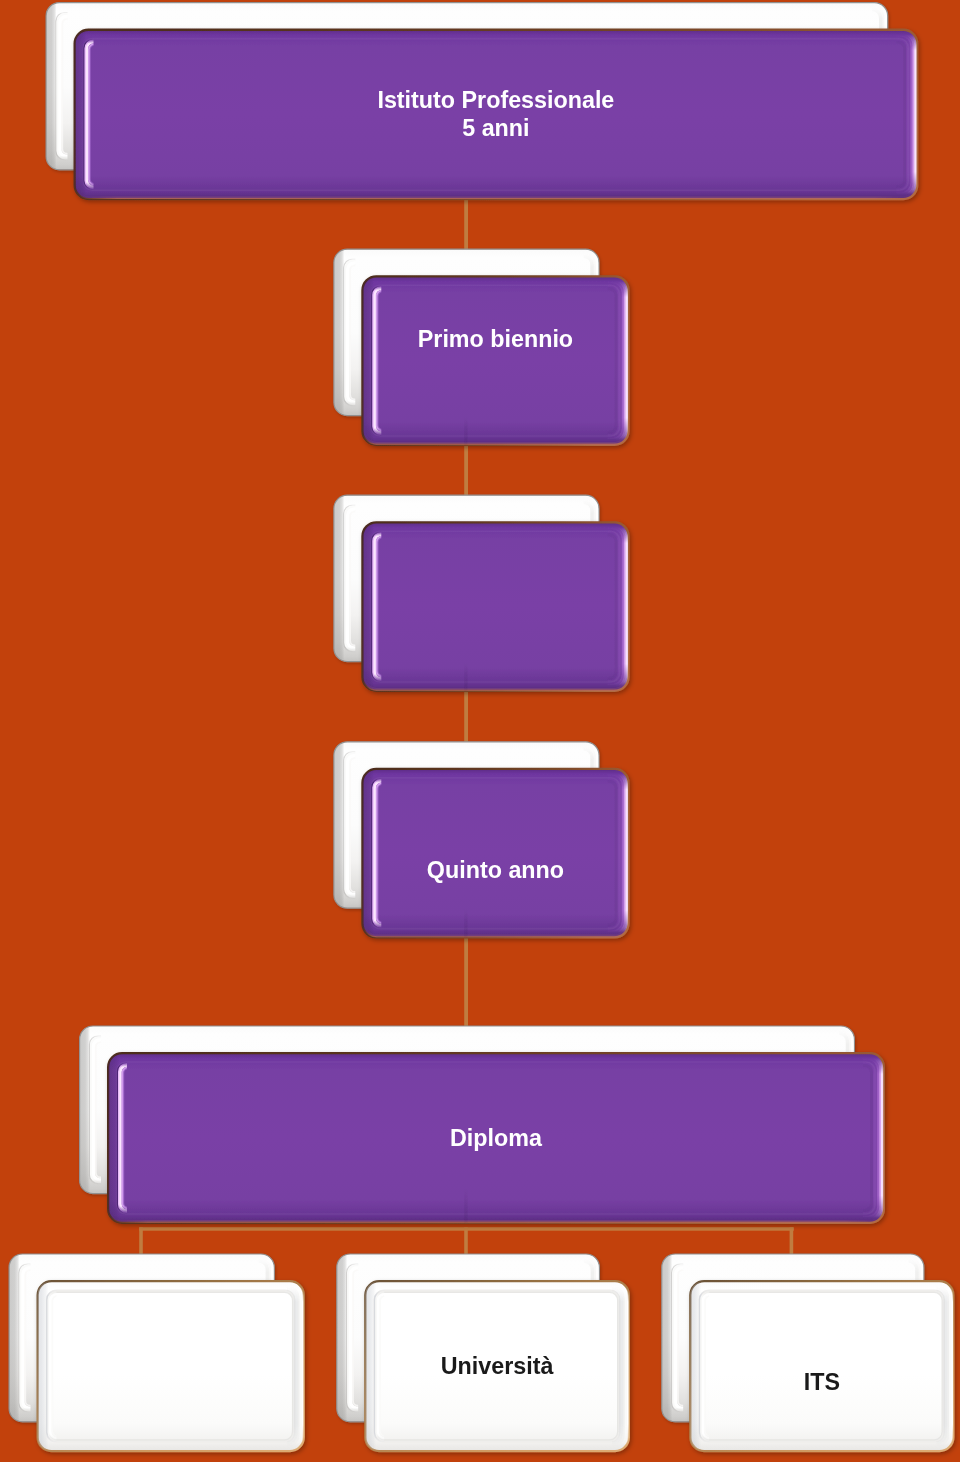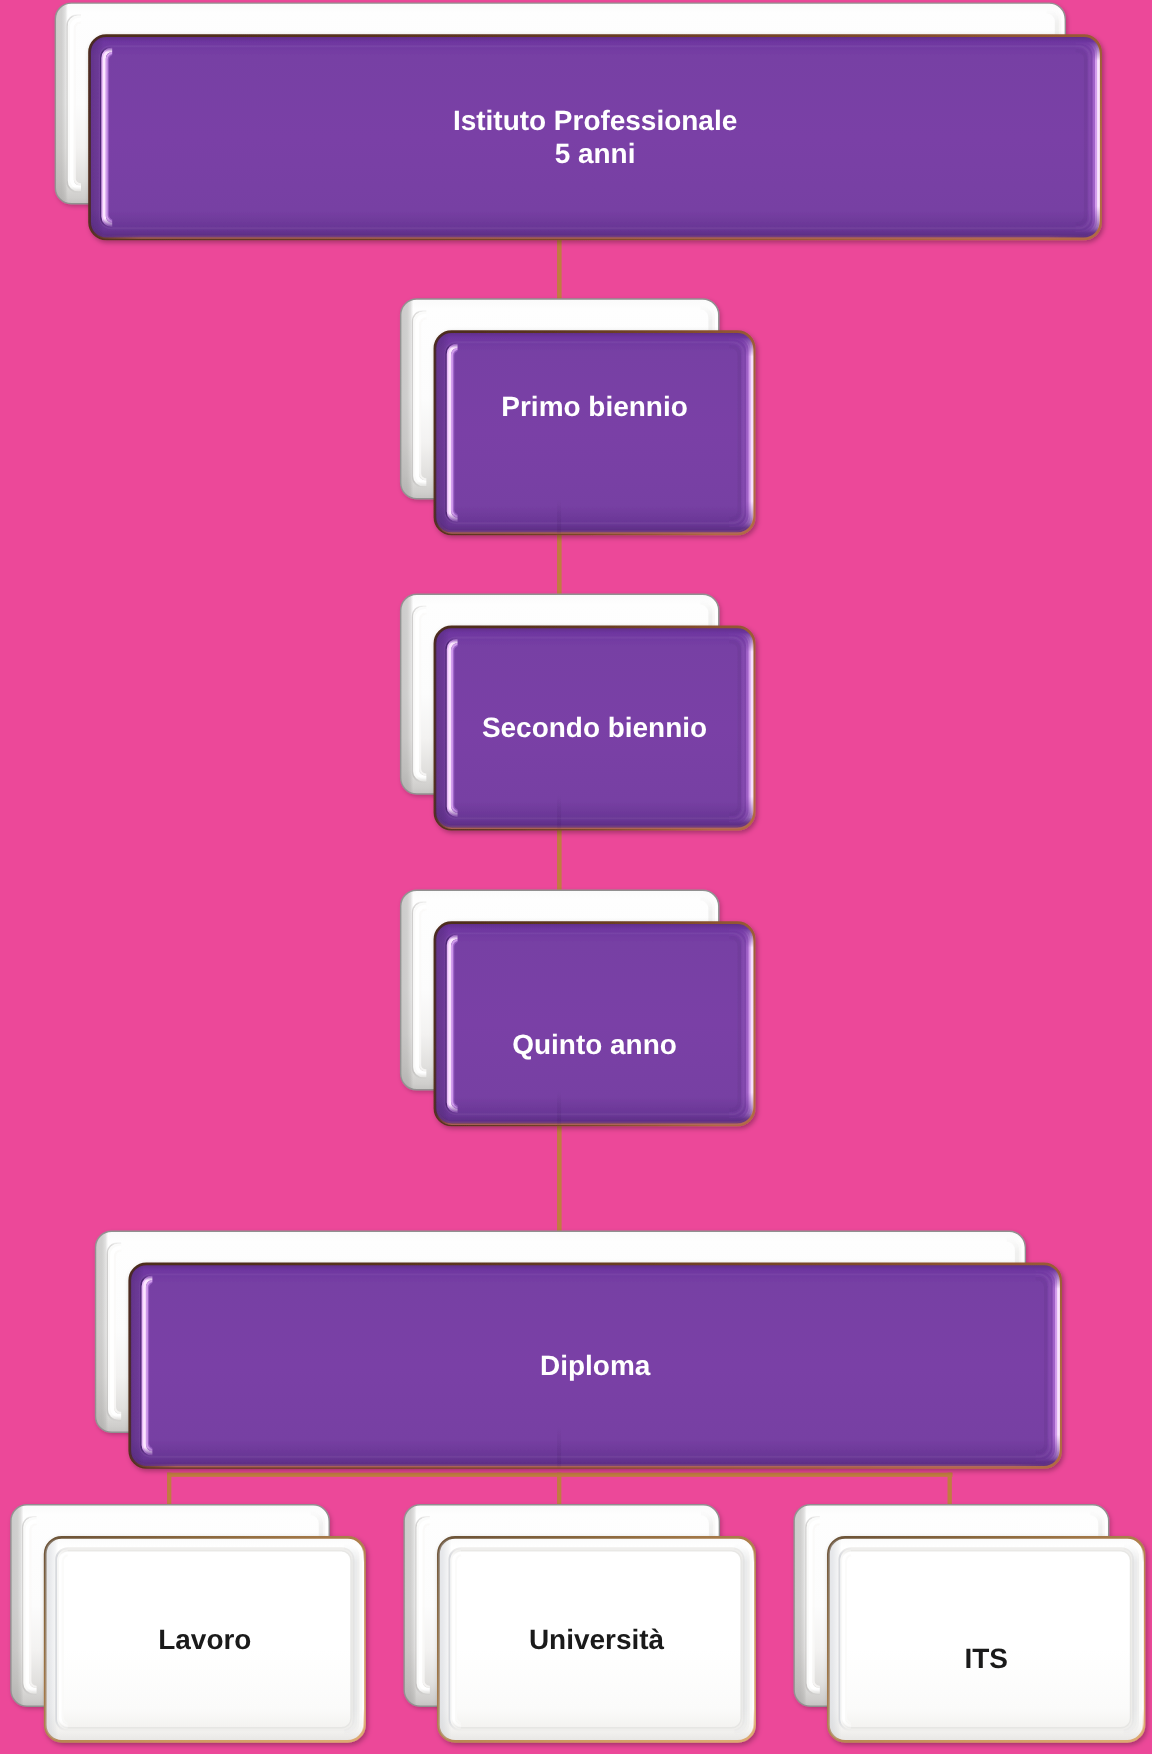--- a/index.html
+++ b/index.html
@@ -1,19 +1,19 @@
 <!DOCTYPE html>
 <html><head>
 <meta charset="utf-8">
 <title>Istituto Professionale</title>
 <style>
   html,body{margin:0;padding:0;}
   body{width:960px;height:1462px;background:#ffffff;overflow:hidden;
        font-family:"Liberation Sans", sans-serif;}
-  #stage{position:relative;width:960px;height:1462px;background:#ec4899;}
+  #stage{position:relative;width:960px;height:1462px;background:#c2410c;}
   #stage > svg{position:absolute;left:0;top:0;}
   .lbl{position:absolute;display:flex;align-items:center;justify-content:center;
        text-align:center;font-weight:bold;white-space:pre-line;z-index:20;
        line-height:28.6px;}
   .lbl.purple{color:#FFFFFF;}
   .lbl.white{color:#1A1A1A;}
 </style>
 </head>
 <body>
 
@@ -791,20 +791,18 @@
               </g>
             </g>
           </g>
         </g>
       </g>
 </svg>
 
 <div class="lbl purple" style="left: 73.5px; top: 28.6px; width: 844.8px; height: 171.6px; font-size: 23.3px;">Istituto Professionale
 5 anni</div>
 <div class="lbl purple" style="left: 361.3px; top: 275.2px; width: 268.3px; height: 129px; font-size: 23.3px;">Primo biennio</div>
-<div class="lbl purple" style="left: 361.3px; top: 521.2px; width: 268.3px; height: 170.8px; font-size: 23.3px;">Secondo biennio</div>
 <div class="lbl purple" style="left: 361.3px; top: 767.8px; width: 268.3px; height: 204px; font-size: 23.3px;">Quinto anno</div>
 <div class="lbl purple" style="left: 107px; top: 1052px; width: 778px; height: 172px; font-size: 23.3px;">Diploma</div>
-<div class="lbl white" style="left: 36.5px; top: 1280px; width: 268.4px; height: 172.2px; font-size: 23.3px;">Lavoro</div>
 <div class="lbl white" style="left: 364.2px; top: 1280px; width: 265.8px; height: 172.2px; font-size: 23.3px; text-align: center;">Università</div>
 <div class="lbl white" style="left: 689.2px; top: 1296px; width: 265.3px; height: 172.2px; font-size: 23.3px;">ITS</div>
 
 </div>
 
 </body></html>

